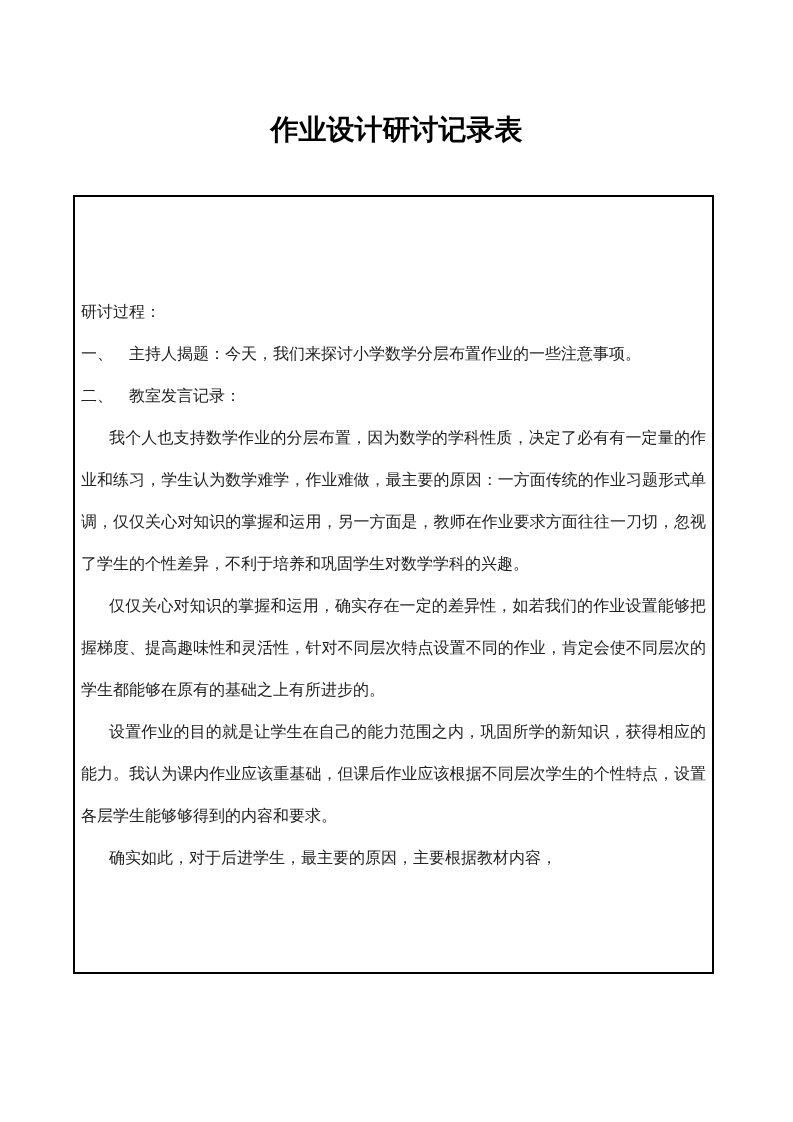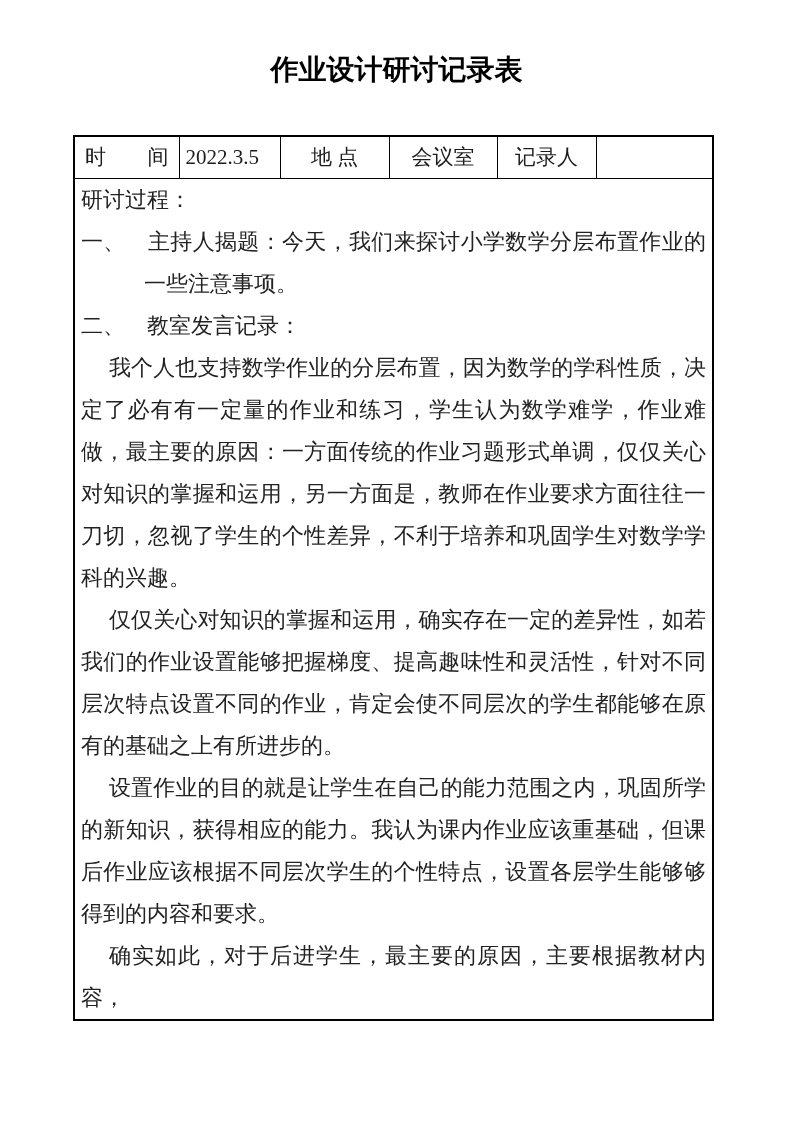--- a/index.html
+++ b/index.html
@@ -9,21 +9,21 @@
   }
   body {
     width: 793px;
     height: 1122px;
     overflow: hidden;
     color: #1c1c1c;
     font-family: "Liberation Serif", "DejaVu Serif", serif;
   }
   .doc-title {
     margin: 0;
-    padding-top: 52px;
+    padding-top: 112px;
     height: 36px;
     line-height: 36px;
     text-align: center;
     font-size: 28px;
     font-weight: bold;
     color: #000000;
     font-family: "Liberation Sans", "DejaVu Sans", sans-serif;
   }
   table.record-table {
     margin-left: 73px;
@@ -52,21 +52,21 @@
     padding-left: 6px;
     font-family: "Liberation Serif", "DejaVu Serif", serif;
   }
   td.body-cell {
     height: 775px;
     vertical-align: top;
     padding: 0 6px;
   }
   .body-cell p {
     margin: 0;
-    font-size: 22px;
+    font-size: 16px;
     line-height: 42px;
     text-align: justify;
     color: #222222;
   }
   .body-cell p.p-plain { text-indent: 0; }
   .body-cell p.p-num {
     padding-left: 63px;
     text-indent: -63px;
   }
   .body-cell p.p-indent { text-indent: 28px; }
@@ -81,28 +81,20 @@
   <table class="record-table">
     <colgroup>
       <col style="width:105px">
       <col style="width:101px">
       <col style="width:109px">
       <col style="width:108px">
       <col style="width:99px">
       <col style="width:117px">
     </colgroup>
     <tbody>
-      <tr class="meta-row">
-        <td class="lbl-justify">时间</td>
-        <td class="val-date">2022.3.5</td>
-        <td class="lbl-center">地 点</td>
-        <td class="val-center">会议室</td>
-        <td class="lbl-center">记录人</td>
-        <td class="val-center"></td>
-      </tr>
       <tr>
         <td colspan="6" class="body-cell">
           <p class="p-plain">研讨过程：</p>
           <p class="p-num">一、　主持人揭题：今天，我们来探讨小学数学分层布置作业的一些注意事项。</p>
           <p class="p-num">二、　教室发言记录：</p>
           <p class="p-indent">我个人也支持数学作业的分层布置，因为数学的学科性质，决定了必有有一定量的作业和练习，学生认为数学难学，作业难做，最主要的原因：一方面传统的作业习题形式单调，仅仅关心对知识的掌握和运用，另一方面是，教师在作业要求方面往往一刀切，忽视了学生的个性差异，不利于培养和巩固学生对数学学科的兴趣。</p>
           <p class="p-indent">仅仅关心对知识的掌握和运用，确实存在一定的差异性，如若我们的作业设置能够把握梯度、提高趣味性和灵活性，针对不同层次特点设置不同的作业，肯定会使不同层次的学生都能够在原有的基础之上有所进步的。</p>
           <p class="p-indent">设置作业的目的就是让学生在自己的能力范围之内，巩固所学的新知识，获得相应的能力。我认为课内作业应该重基础，但课后作业应该根据不同层次学生的个性特点，设置各层学生能够够得到的内容和要求。</p>
           <p class="p-indent">确实如此，对于后进学生，最主要的原因，主要根据教材内容，</p>
         </td>

